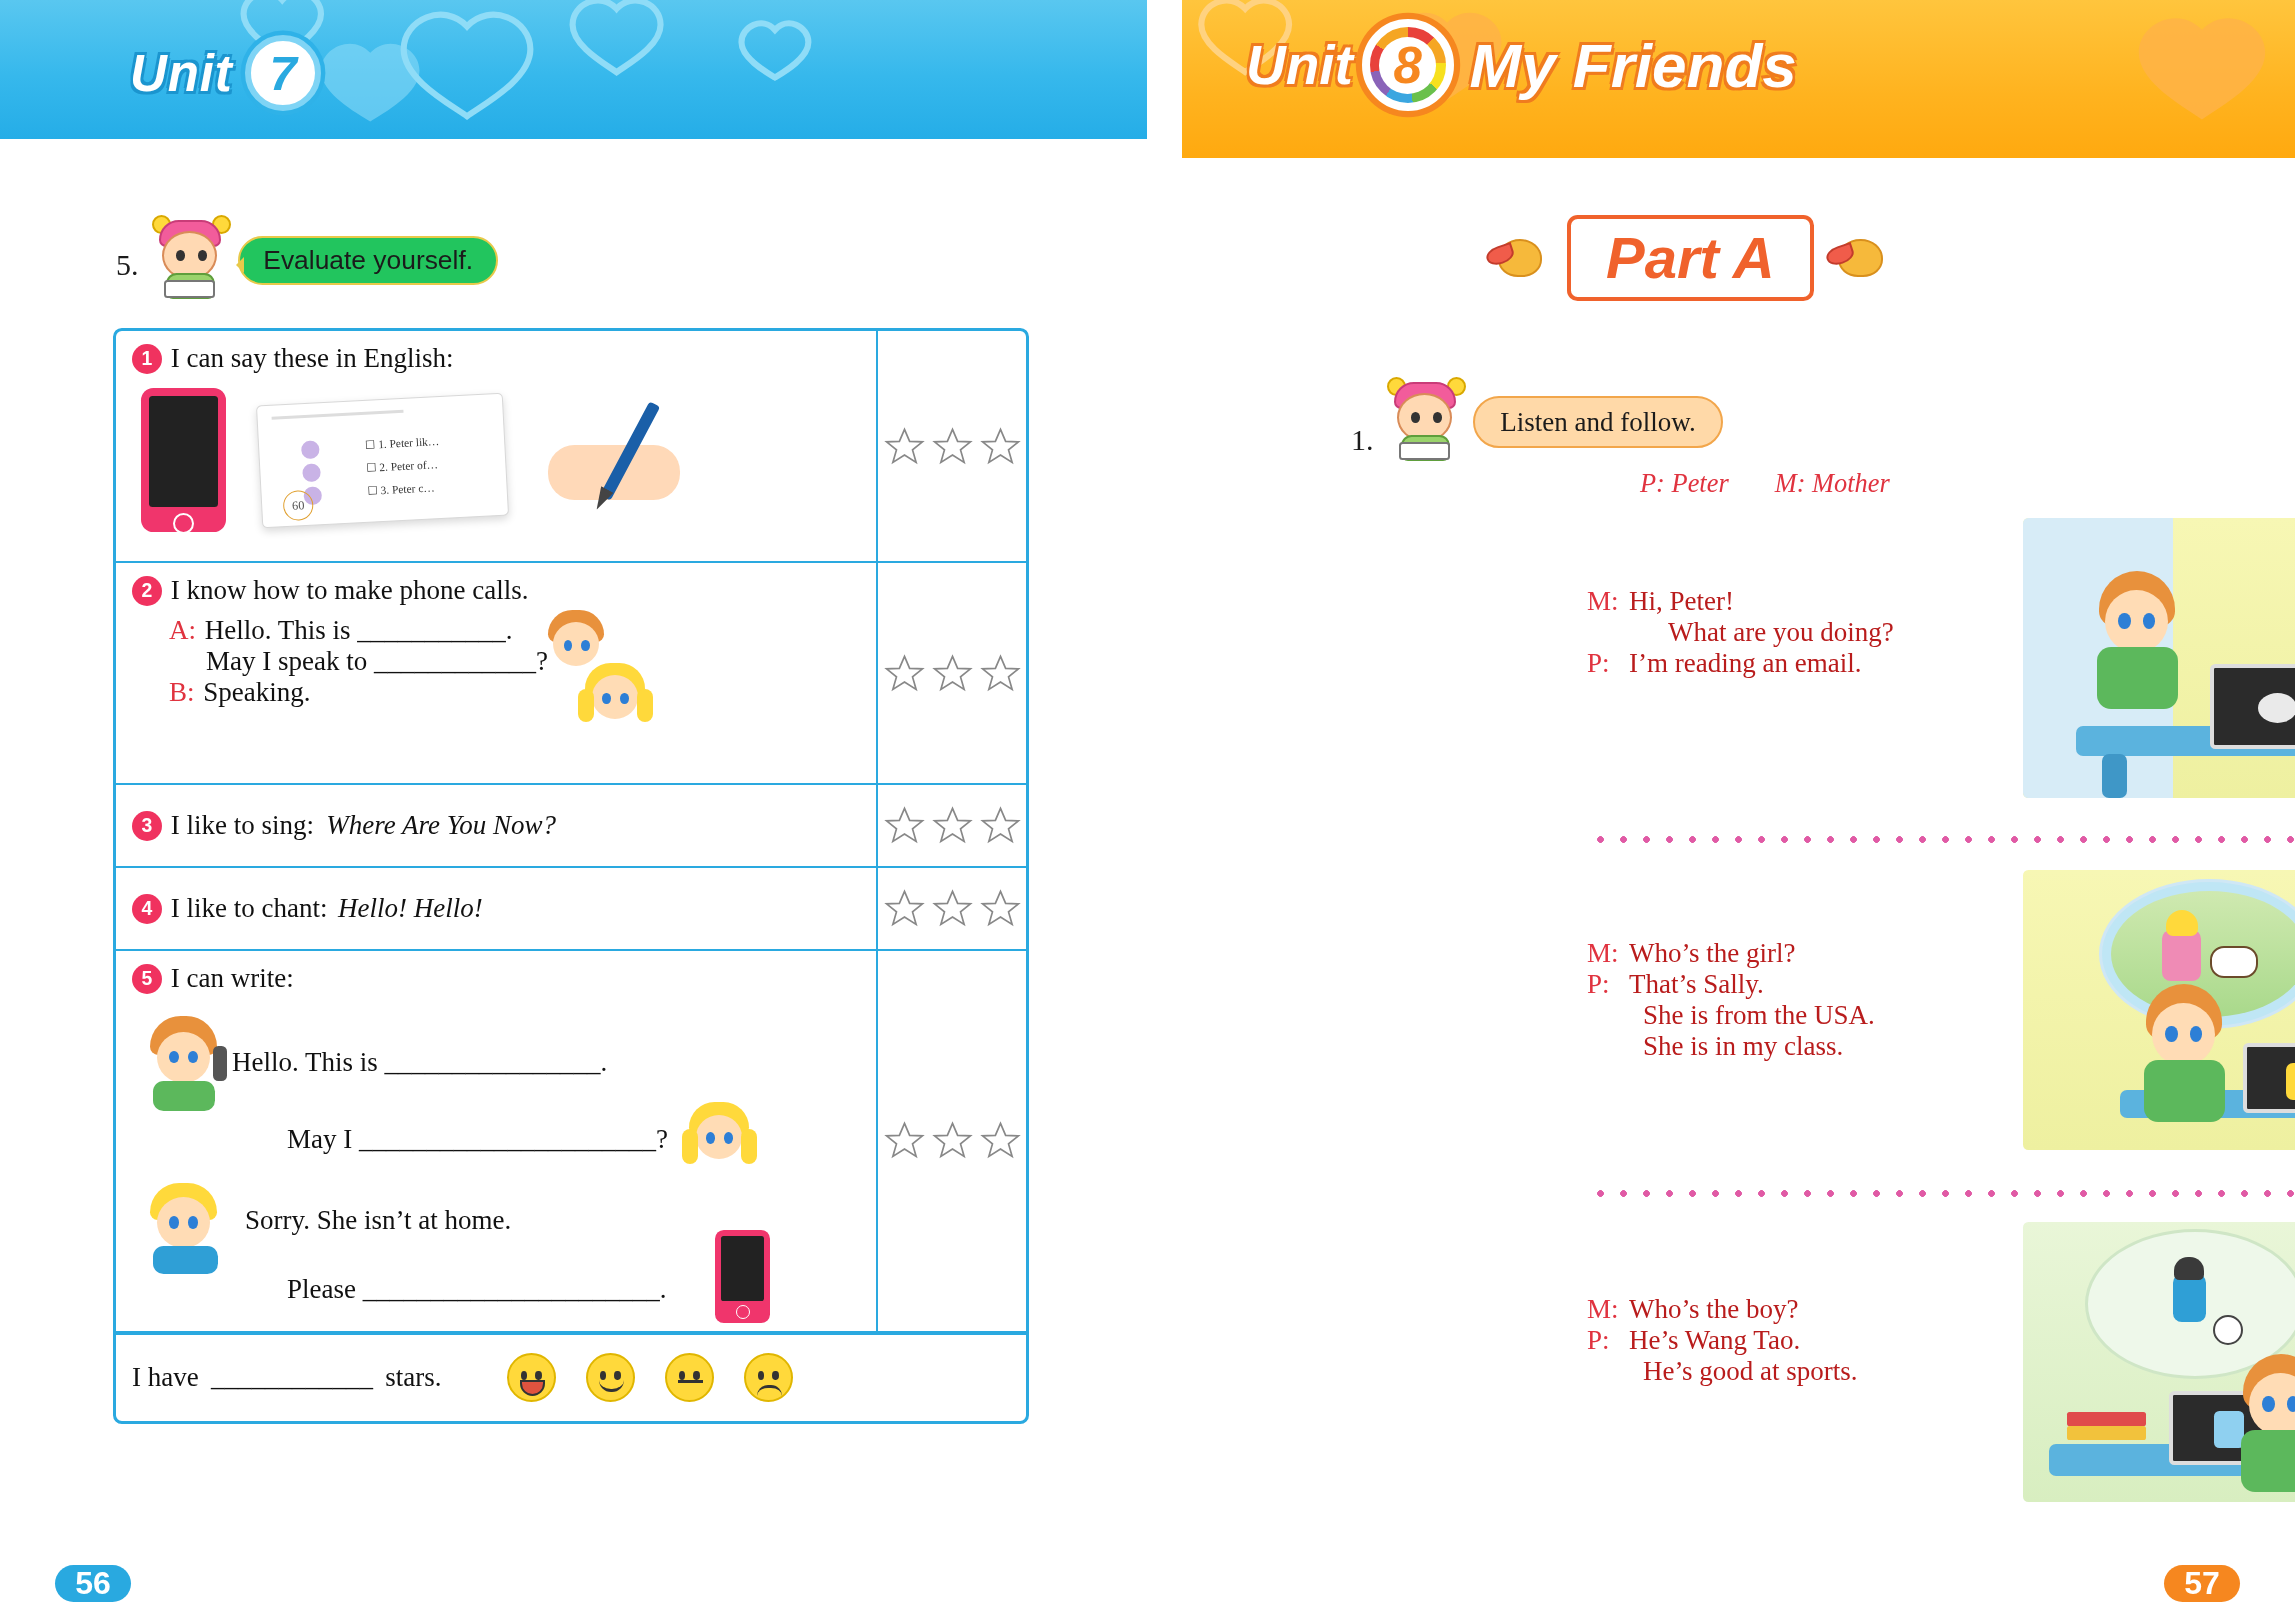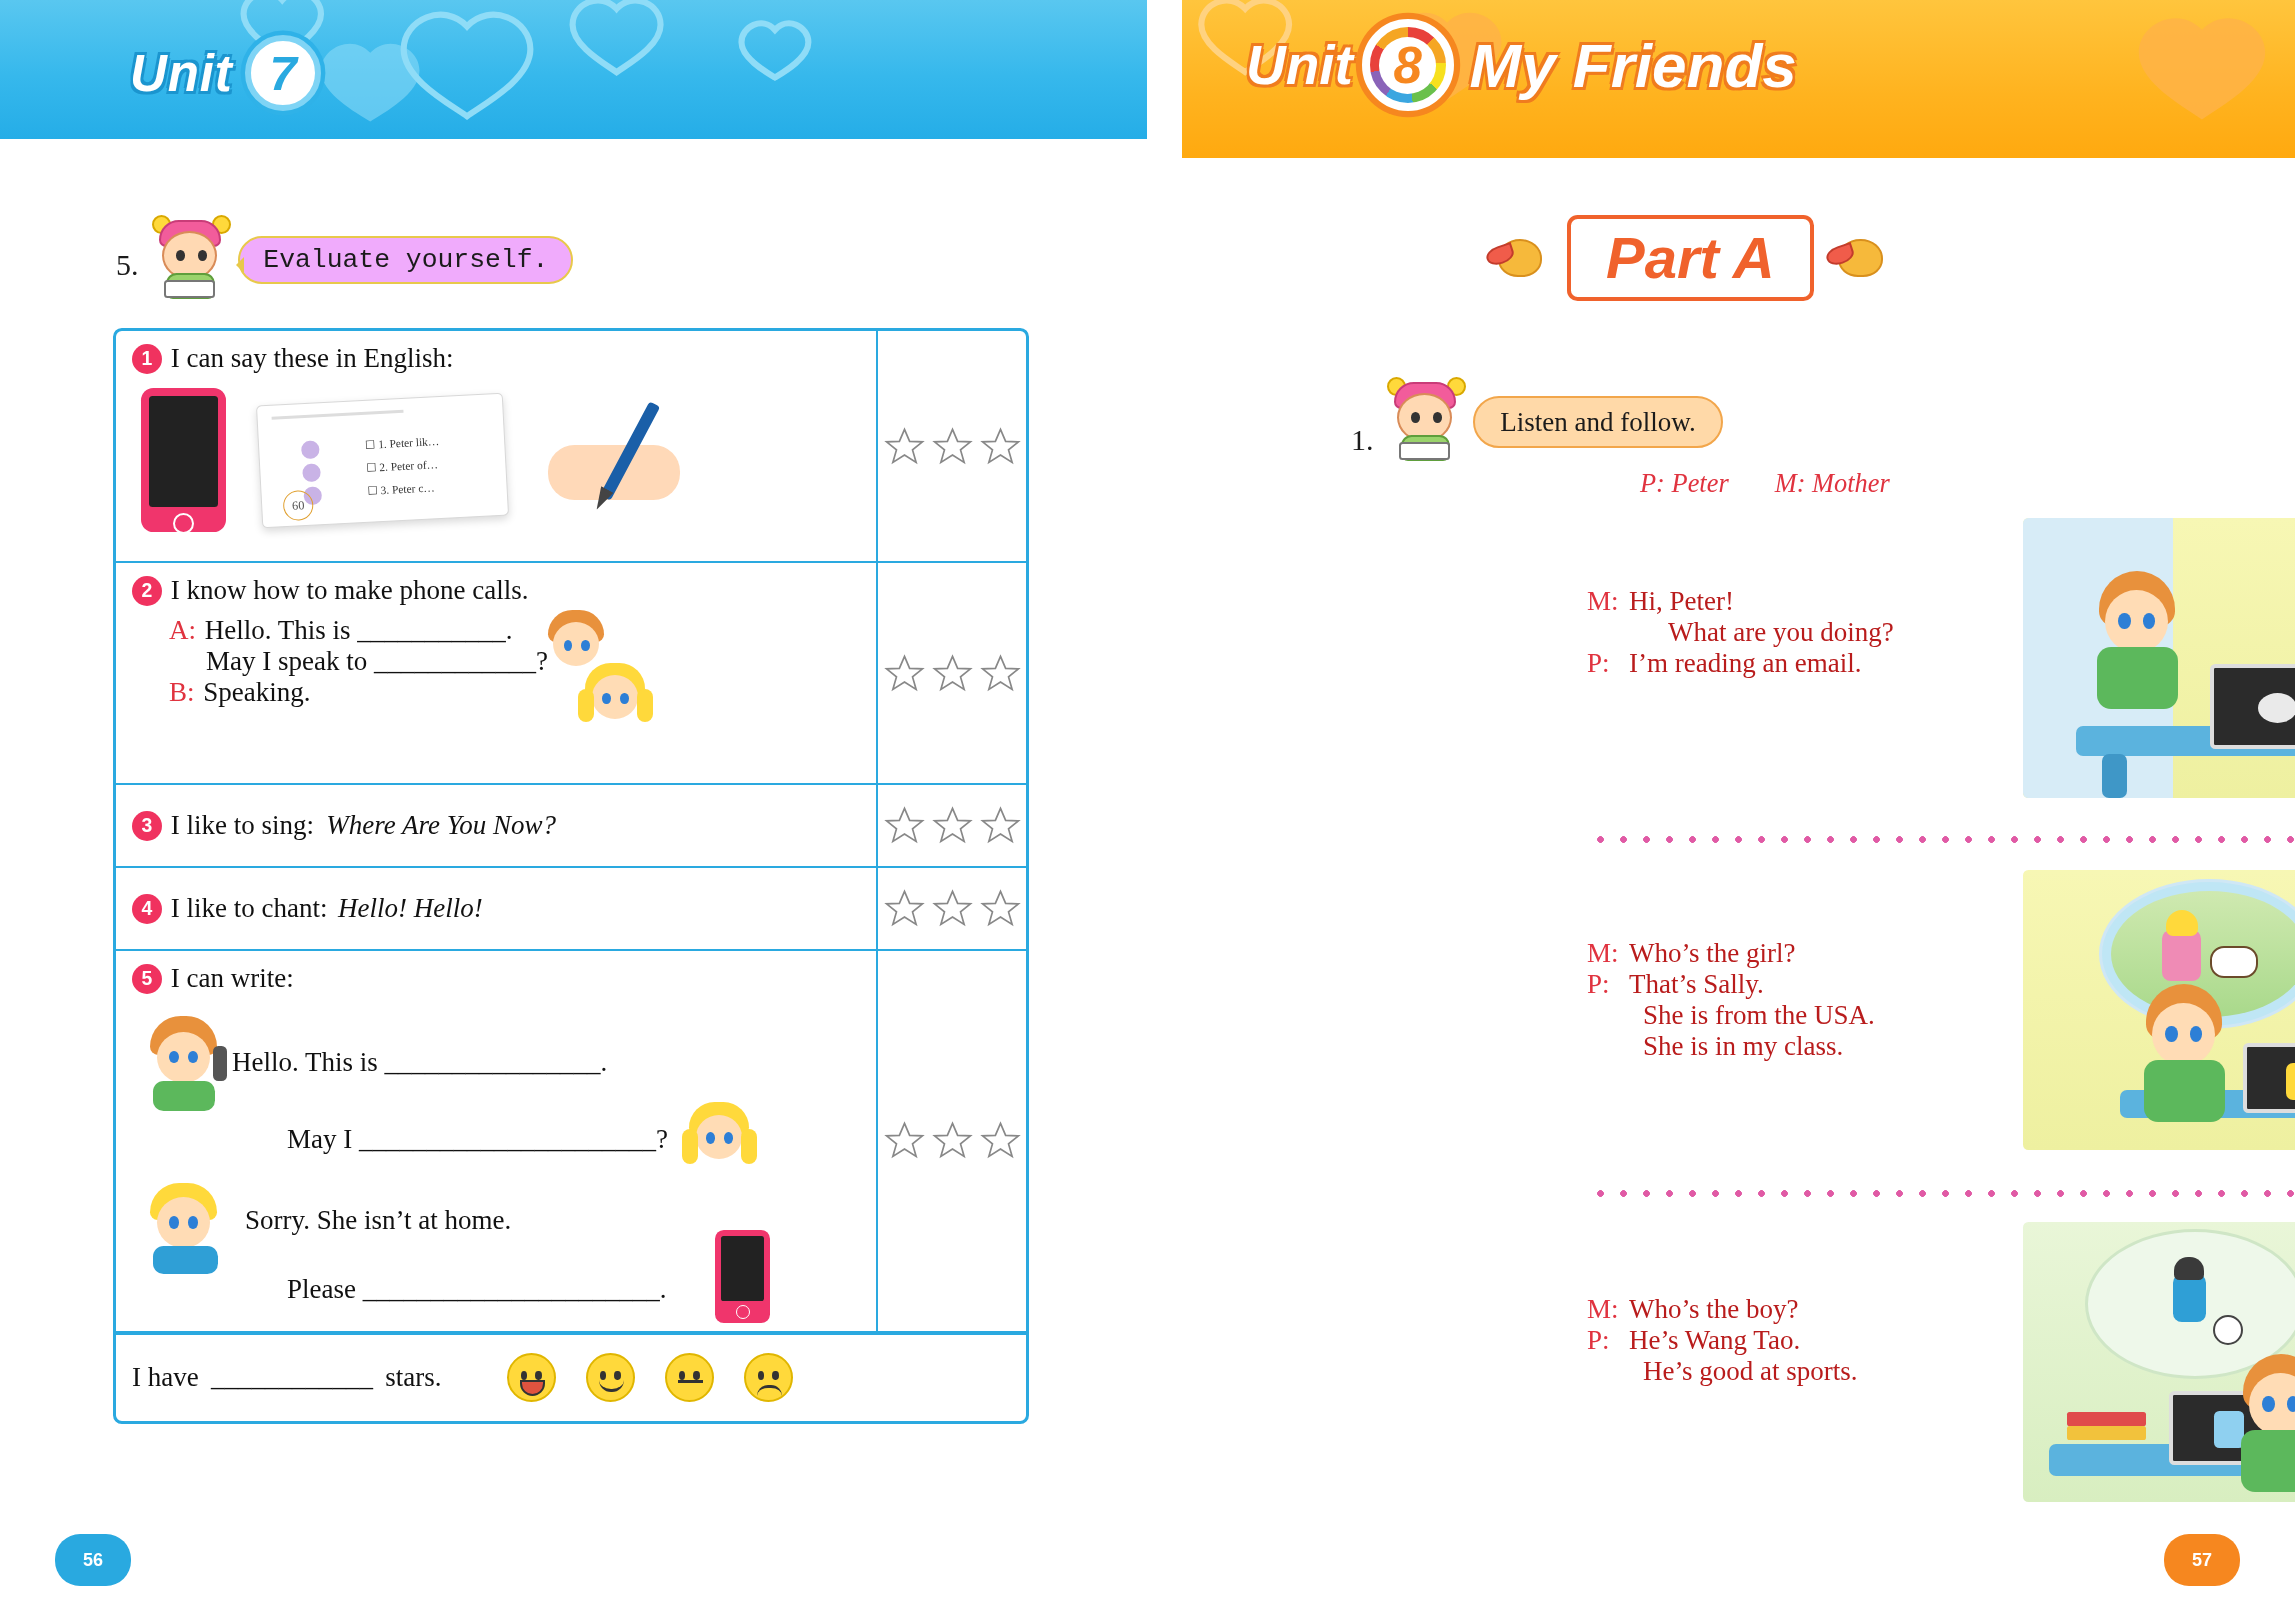--- a/index.html
+++ b/index.html
@@ -116,23 +116,23 @@
     margin-left:7px;
   }
 
   
   .task-num {
     position:absolute; font-family:"Liberation Serif", serif;
     font-size:30px; color:#1b1b1b;
   }
   .bubble-yellow {
     display:inline-flex; align-items:center; justify-content:center;
-    background:#f0abfc; border:2.6px solid #e8c94a; border-radius:26.4px;
+    background:#22c55e; border:2.6px solid #e8c94a; border-radius:26.4px;
     padding:7px 23px; font-size:26.4px; color:#1b1b1b;
-    font-family:Liberation Mono, monospace;
+    font-family:Liberation Sans, sans-serif;
     position:relative;
   }
   .bubble-yellow:after {
     content:""; position:absolute; left:-12.3px; top:19.4px;
     border:8.8px solid transparent; border-right-color:#e8c94a;
   }
   .bubble-orange {
     display:inline-flex; align-items:center; justify-content:center;
     background:#ffd9a8; border:2.6px solid #f2a64b; border-radius:30px;
     padding:8.8px 25px; font-size:27px; color:#1b1b1b;
@@ -192,24 +192,24 @@
 
   .smiley { width:49px;height:49px;border-radius:50%;background:#ffd93b;border:2.6px solid #e0b600;position:relative;display:inline-block;}
   .smiley .e { position:absolute; width:6.2px;height:8.8px;border-radius:50%;background:#333; top:16px;}
   .smiley .e.l{left:12.3px;} .smiley .e.r{right:12.3px;}
   .smiley .m { position:absolute; left:11.4px; top:25px; width:25px;height:12.3px; border-bottom:3.5px solid #333; border-radius:0 0 16px 16px;}
   .smiley.open .m { background:#e0533f; border-radius:0 0 16px 16px; border:2.6px solid #333; height:16px;}
   .smiley.flat .m { border-bottom:3.5px solid #333; height:1.8px; border-radius:0;}
   .smiley.sad .m { border-bottom:none; border-top:3.5px solid #333; border-radius:16px 16px 0 0; top:30px; height:10.6px;}
 
   .page-num {
-    position:absolute; bottom:36px;
-    width:76px;height:52px; background:#2aa9e0; color:#fff;
+    position:absolute; bottom:20px;
+    width:76px;height:37px; background:#2aa9e0; color:#fff;
     border-radius:25px; display:flex;align-items:center;justify-content:center;
-    font-family:"Liberation Sans", sans-serif; font-size:18px; font-weight:bold;
+    font-family:"Liberation Sans", sans-serif; font-size:32px; font-weight:bold;
   }
   .page-num.left { left:55px; background:#29a9e0; }
   .page-num.right { right:55px; background:#f6871f; }
   .partA-box {
     border:4.4px solid #f0622c; border-radius:10.6px; padding:5.3px 35px;
     background:#fff;
   }
   .partA-box span {
     font-family:"Liberation Sans", sans-serif; font-weight:bold; font-style:italic;
     font-size:58px; color:#f0622c;

